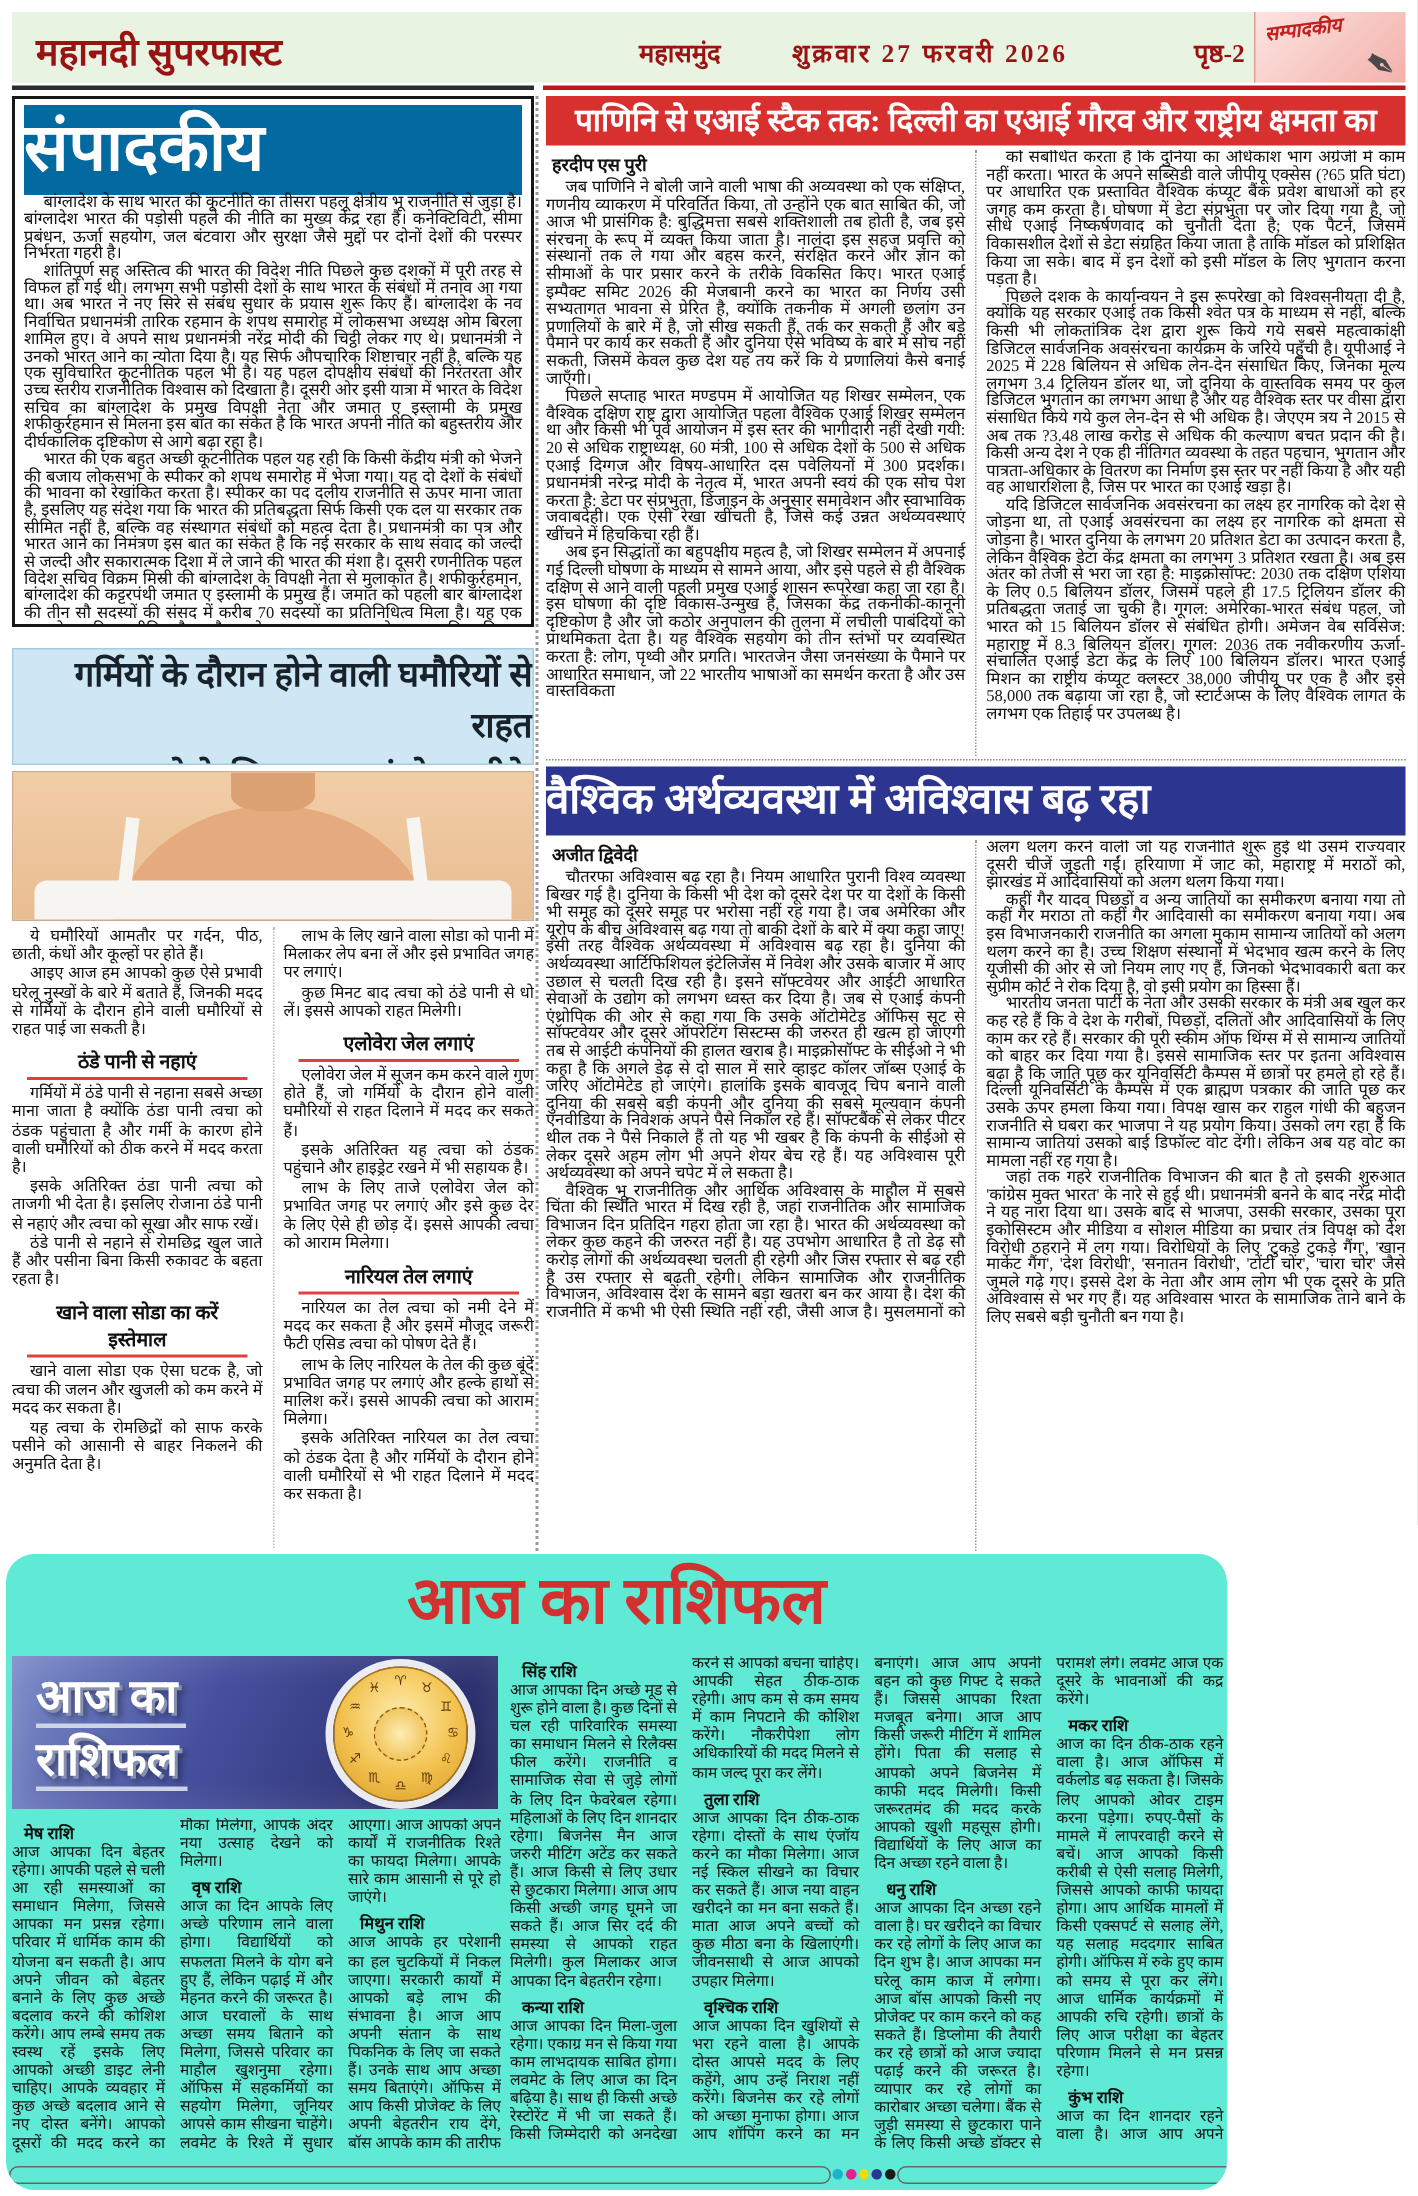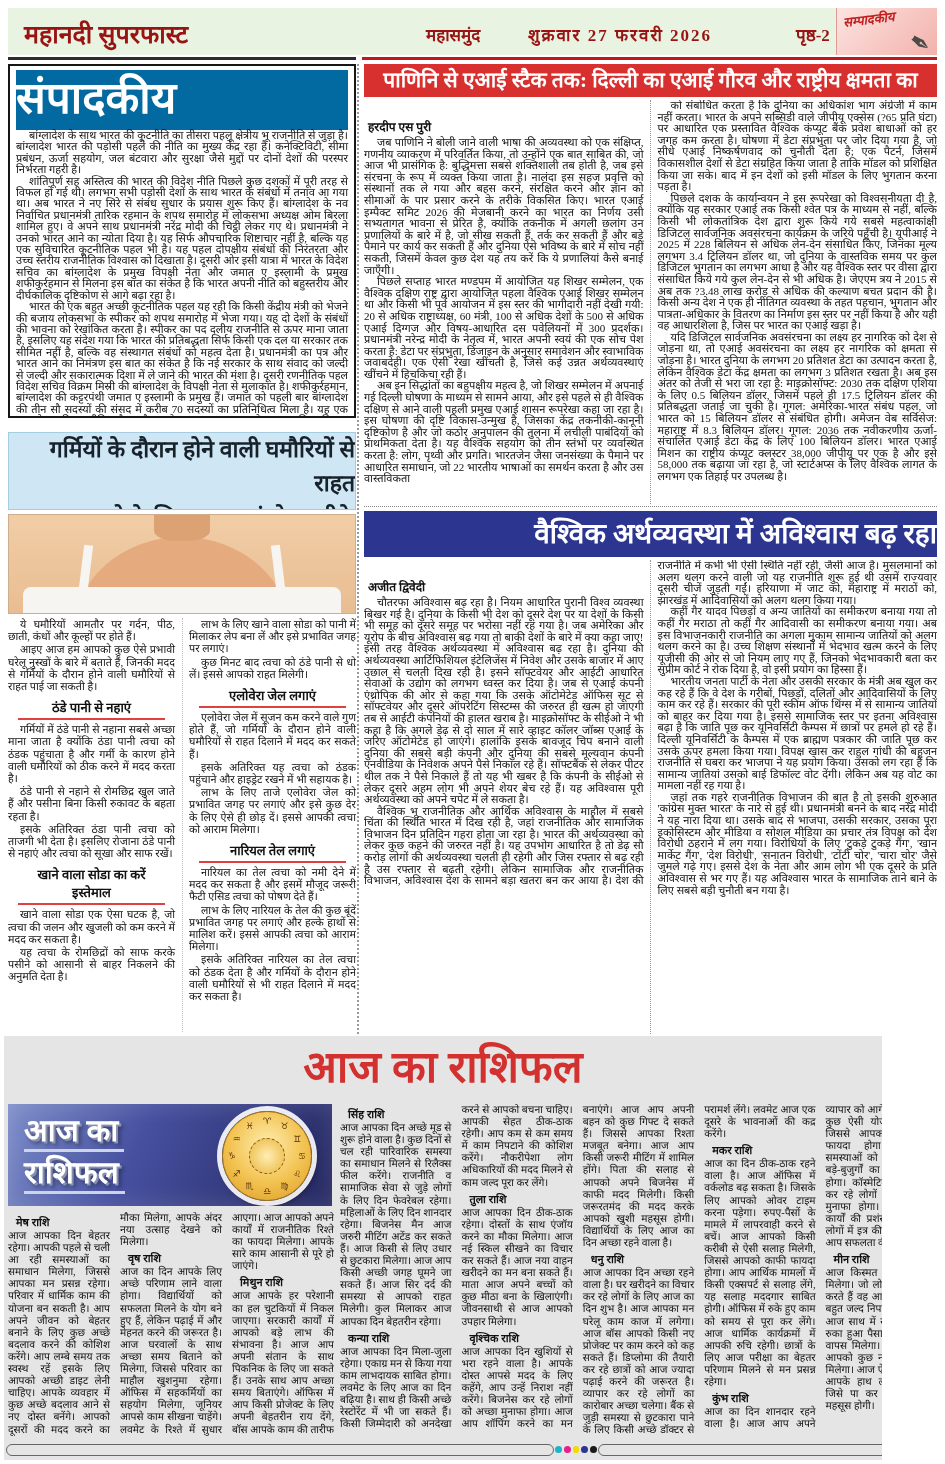--- a/index.html
+++ b/index.html
@@ -43,29 +43,29 @@
   .remedies{position:absolute;left:8px;top:618px;width:348px;height:414px;overflow:hidden;
             column-count:2;column-gap:14px;column-rule:1px dotted #bbb;}
   .remedies p{margin:0 0 1px;font-size:10.8px;line-height:12.2px;text-align:justify;text-indent:12px;}
   .subhead{font-size:13px;font-weight:bold;text-align:center;margin:6px 10px 3px;padding-bottom:2px;
            border-bottom:2px solid #e04040;break-inside:avoid;}
   
   .ai-banner{position:absolute;left:364px;top:64px;width:573px;height:33px;background:#d7302f;color:#fff;
              font-size:21px;font-weight:bold;text-align:center;line-height:33px;overflow:hidden;}
   .ai-body{position:absolute;left:364px;top:100px;width:573px;height:404px;overflow:hidden;
            column-count:2;column-gap:14px;column-rule:1px dotted #999;}
-  .byline{font-size:12px;font-weight:bold;margin:18px 0 2px 4px;}
+  .byline{font-size:12px;font-weight:bold;margin:1px 0 2px 4px;}
   .ai-body p,.eco-body p{margin:0;font-size:11px;line-height:11.6px;text-align:justify;text-indent:13px;}
   .hdot{position:absolute;left:364px;top:506px;width:573px;border-top:1px dotted #888;}
   .eco-banner{position:absolute;left:364px;top:511px;width:573px;height:46px;background:#2c3590;color:#fff;
-              font-size:28px;font-weight:bold;text-align:right;line-height:46px;overflow:hidden;}
+              font-size:28px;font-weight:bold;text-align:left;line-height:46px;overflow:hidden;}
   .eco-body{position:absolute;left:364px;top:560px;width:573px;height:474px;overflow:hidden;
             column-count:2;column-gap:14px;column-rule:1px dotted #999;}
   
-  .horo{position:absolute;left:4px;top:1036px;width:878px;height:424px;background:#e5e5e5;overflow:hidden;}
+  .horo{position:absolute;left:4px;top:1036px;width:814px;height:424px;background:#5eead4;overflow:hidden;border-radius:19px;}
   .horo-title{position:absolute;left:0;right:0;top:2px;text-align:center;font-size:44px;font-weight:bold;
               color:#d23130;line-height:60px;}
   .horo-img{position:absolute;left:4px;top:68px;width:324px;height:102px;overflow:hidden;
             background:linear-gradient(115deg,#7c8cc9 0%,#46509f 40%,#23265f 100%);
             box-shadow:inset 0 0 24px rgba(255,255,255,.15);}
   .hi-line{position:absolute;left:16px;color:#fff;font-weight:bold;font-size:31px;line-height:34px;
            text-shadow:2px 2px 0 #8890b0,4px 4px 4px rgba(0,0,0,.4);
            border-bottom:3px solid #cdd4e8;padding:0 6px 1px 0;}
   .hi-line.l1{top:10px;}
   .hi-line.l2{top:52px;}
@@ -124,22 +124,22 @@
     <div class="neck"></div>
     <div class="strap-l"></div>
     <div class="strap-r"></div>
     <div class="band"></div>
   </div>
   <section class="remedies">
       <p>ये घमौरियों आमतौर पर गर्दन, पीठ, छाती, कंधों और कूल्हों पर होते हैं।</p>
       <p>आइए आज हम आपको कुछ ऐसे प्रभावी घरेलू नुस्खों के बारे में बताते हैं, जिनकी मदद से गर्मियों के दौरान होने वाली घमौरियों से राहत पाई जा सकती है।</p>
       <div class="subhead">ठंडे पानी से नहाएं</div>
       <p>गर्मियों में ठंडे पानी से नहाना सबसे अच्छा माना जाता है क्योंकि ठंडा पानी त्वचा को ठंडक पहुंचाता है और गर्मी के कारण होने वाली घमौरियों को ठीक करने में मदद करता है।</p>
+      <p>इसके अतिरिक्त ठंडा पानी त्वचा को ताजगी भी देता है। इसलिए रोजाना ठंडे पानी से नहाएं और त्वचा को सूखा और साफ रखें।</p>
       <p>ठंडे पानी से नहाने से रोमछिद्र खुल जाते हैं और पसीना बिना किसी रुकावट के बहता रहता है।</p>
-      <p>इसके अतिरिक्त ठंडा पानी त्वचा को ताजगी भी देता है। इसलिए रोजाना ठंडे पानी से नहाएं और त्वचा को सूखा और साफ रखें।</p>
       <div class="subhead">खाने वाला सोडा का करें इस्तेमाल</div>
       <p>खाने वाला सोडा एक ऐसा घटक है, जो त्वचा की जलन और खुजली को कम करने में मदद कर सकता है।</p>
       <p>यह त्वचा के रोमछिद्रों को साफ करके पसीने को आसानी से बाहर निकलने की अनुमति देता है।</p>
       <p>लाभ के लिए खाने वाला सोडा को पानी में मिलाकर लेप बना लें और इसे प्रभावित जगह पर लगाएं।</p>
       <p>कुछ मिनट बाद त्वचा को ठंडे पानी से धो लें। इससे आपको राहत मिलेगी।</p>
       <div class="subhead">एलोवेरा जेल लगाएं</div>
       <p>एलोवेरा जेल में सूजन कम करने वाले गुण होते हैं, जो गर्मियों के दौरान होने वाली घमौरियों से राहत दिलाने में मदद कर सकते हैं।</p>
       <p>इसके अतिरिक्त यह त्वचा को ठंडक पहुंचाने और हाइड्रेट रखने में भी सहायक है।</p>
       <p>लाभ के लिए ताजे एलोवेरा जेल को प्रभावित जगह पर लगाएं और इसे कुछ देर के लिए ऐसे ही छोड़ दें। इससे आपकी त्वचा को आराम मिलेगा।</p>
       <div class="subhead">नारियल तेल लगाएं</div>

